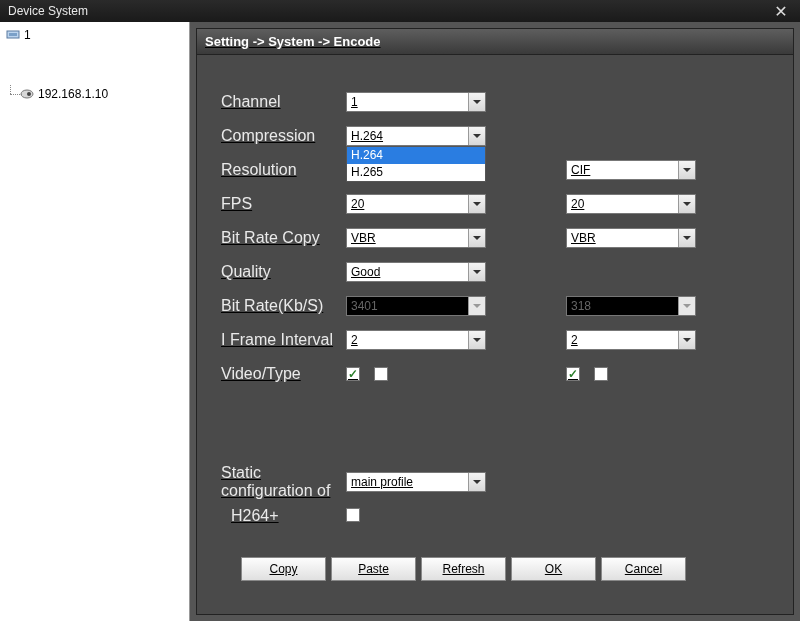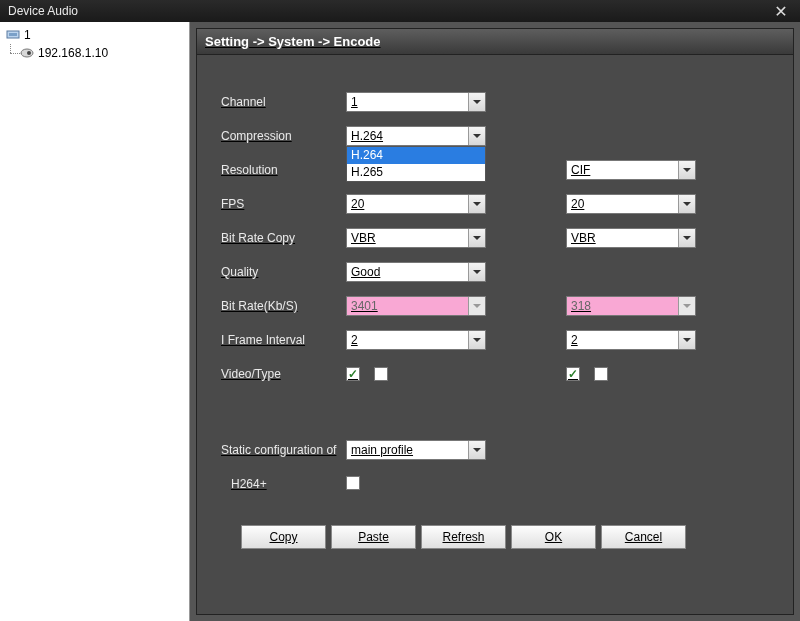--- a/index.html
+++ b/index.html
@@ -53,20 +53,21 @@
     display: flex;
     align-items: center;
     gap: 4px;
     padding: 2px 4px;
     font-size: 12px;
     color: #000;
   }
   .tree-child {
     padding-left: 18px;
     position: relative;
+    margin-top: 41px;
   }
   .tree-child::before {
     content: "";
     position: absolute;
     left: 8px;
     top: 0;
     height: 9px;
     border-left: 1px dotted #888;
   }
   .tree-child::after {
@@ -109,21 +110,21 @@
     position: relative;
   }
   .row {
     display: flex;
     align-items: center;
     margin-bottom: 12px;
     height: 22px;
   }
   .label {
     width: 125px;
-    font-size: 12px;
+    font-size: 16px;
   }
   .col1 {
     width: 140px;
     position: relative;
   }
   .gap {
     width: 80px;
   }
   .col2 {
     width: 130px;
@@ -135,21 +136,21 @@
     height: 20px;
     background: #fff;
     color: #000;
     border: 1px solid #777;
     font-size: 12px;
     padding: 0 0 0 4px;
     cursor: pointer;
     position: relative;
   }
   .select.disabled {
-    background: #f9a8d4;
+    background: #000000;
     color: #666;
   }
   .select .val { flex: 1; white-space: nowrap; overflow: hidden; }
   .select .arrow {
     width: 17px;
     height: 100%;
     border-left: 1px solid #999;
     background: linear-gradient(#f4f4f4,#d8d8d8);
     display: flex;
     align-items: center;
@@ -217,29 +218,29 @@
     height: 24px;
     background: linear-gradient(#fdfdfd,#e0e0e0);
     border: 1px solid #888;
     color: #000;
     font-size: 12px;
     display: flex;
     align-items: center;
     justify-content: center;
     cursor: pointer;
   }
-  .static-row { margin-top: 54px; }
+  .static-row { margin-top: 86px; }
   .static-row .label { width: 135px; }
 </style>
 </head>
 <body>
 
 <div class="window">
   <div class="titlebar">
-    <span class="title">Device Audio</span>
+    <span class="title">Device System</span>
     <span class="close-x">✕</span>
   </div>
   <div class="body">
 
     <div class="tree-panel">
       <div class="tree-node">
         <span class="device-icon">
           <svg viewBox="0 0 14 12">
               <rect x="1" y="2" width="12" height="7" fill="#bcd4ee" stroke="#5a7aa0"></rect>
               <rect x="3" y="4" width="8" height="3" fill="#7aa0c8"></rect>

